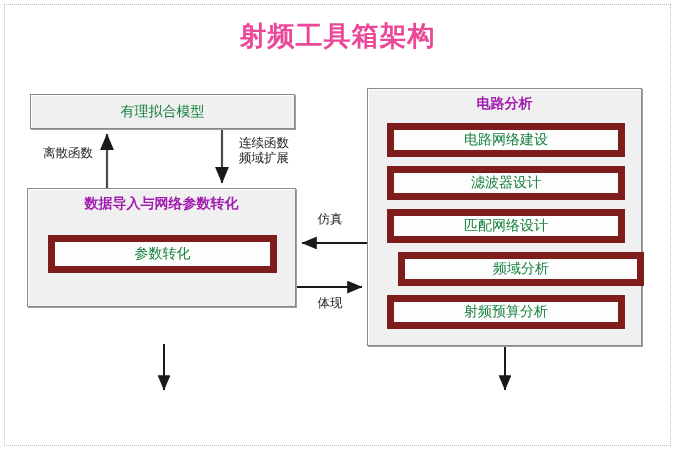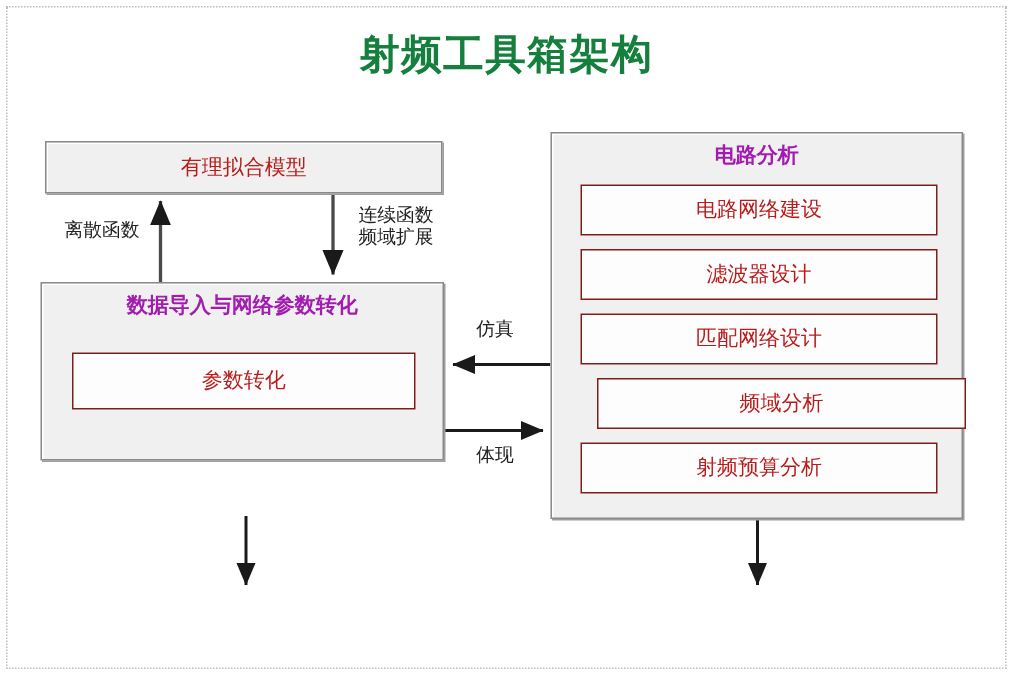--- a/index.html
+++ b/index.html
@@ -31,57 +31,57 @@
   }
   .title {
     position: absolute;
     left: 0;
     top: 18px;
     width: 675px;
     text-align: center;
     font-family: "Liberation Serif", "DejaVu Serif", serif;
     font-size: 27px;
     font-weight: 700;
-    color: #15803d;
+    color: #ec4899;
     letter-spacing: 1px;
   }
   .box {
     position: absolute;
     box-sizing: border-box;
     display: flex;
     align-items: center;
     justify-content: center;
     color: #1a1a1a;
   }
   
   .box-outer {
     background: #f0f0f0;
     border: 1px solid #8a8a8a;
     box-shadow: 1px 1px 0 0 #9e9e9e, inset 1px 1px 0 0 #ffffff;
   }
   
   .box-inner {
     background: #fdfdfd;
-    border: 1px solid #7f1d1d;
+    border: 7px solid #7f1d1d;
   }
   .box-label-top {
     position: absolute;
     left: 0;
     top: 6px;
     width: 100%;
     text-align: center;
     font-family: "Liberation Serif", "DejaVu Serif", serif;
     font-size: 14px;
     font-weight: 700;
     color: #a21caf;
   }
   .leaf-text {
     font-size: 14px;
     font-family: "Liberation Sans", "DejaVu Sans", sans-serif;
-    color: #b91c1c;
+    color: #15803d;
     text-align: right;
   }
   .edge-label {
     position: absolute;
     font-size: 12.5px;
     line-height: 15px;
     color: #222222;
     font-family: "Liberation Sans", "DejaVu Sans", sans-serif;
     white-space: pre-line;
     text-align: center;

